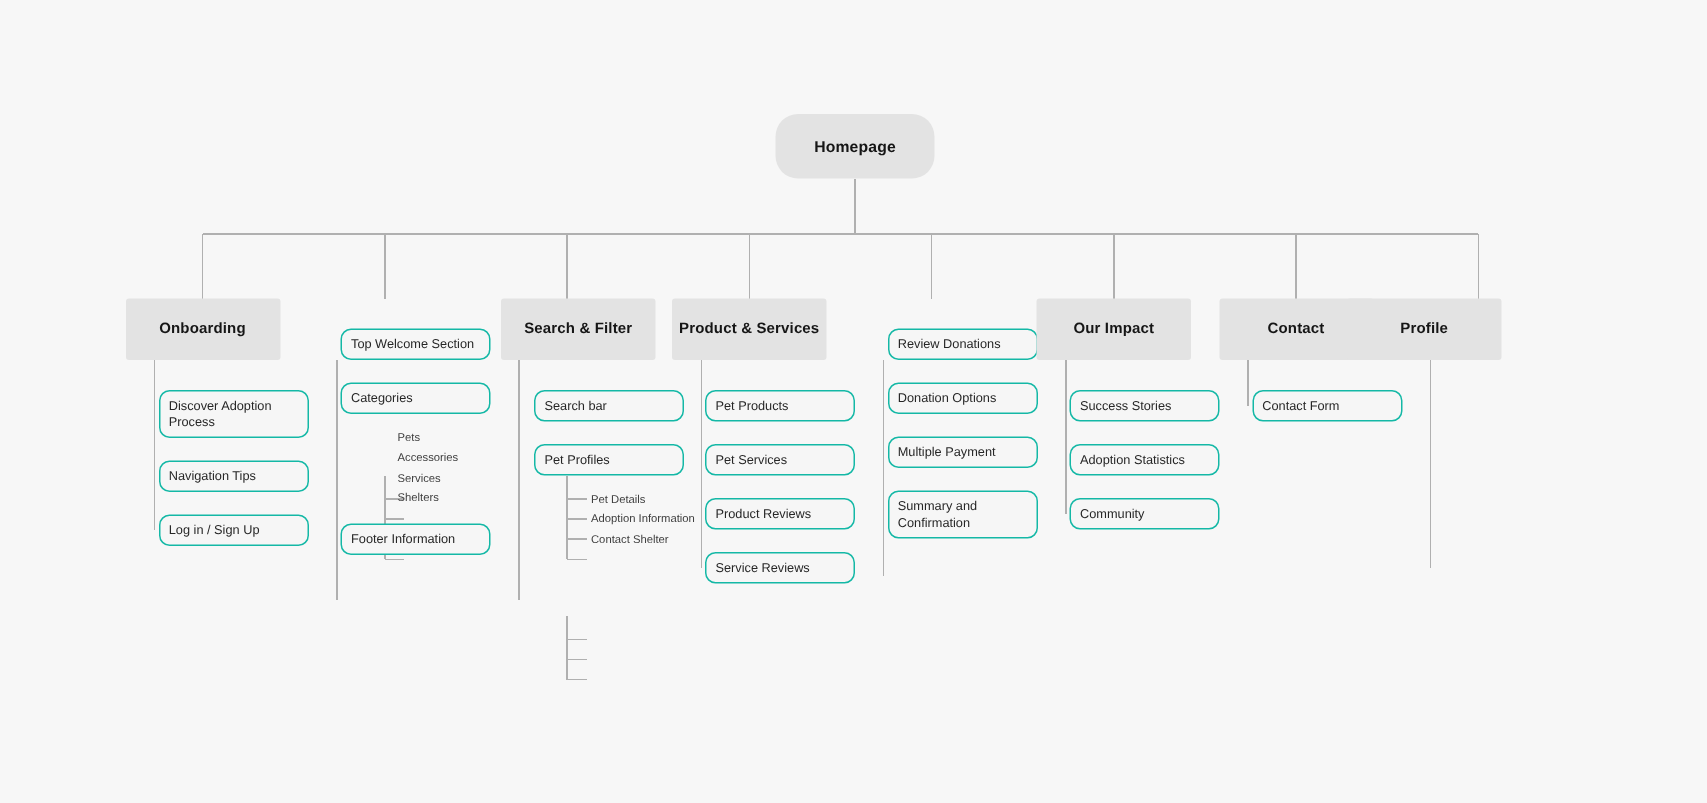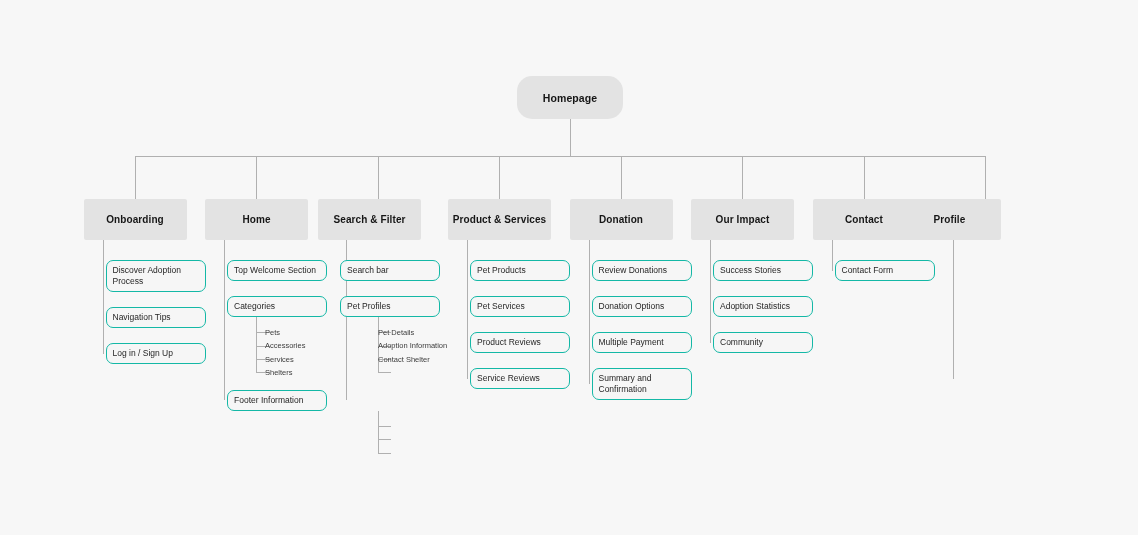--- a/index.html
+++ b/index.html
@@ -103,40 +103,39 @@
           </div>
           <div class="entry">
             <div class="child-box">Navigation Tips</div>
           </div>
           <div class="entry">
             <div class="child-box">Log in / Sign Up</div>
           </div>
         </div>
       </div>
       <div class="column" style="left: 205px;">
-        <div class="col-node">Home</div>
         <div class="children">
           <div class="entry">
             <div class="child-box">Top Welcome Section</div>
           </div>
           <div class="entry">
             <div class="child-box">Categories</div>
             <ul class="sublist">
               <li>Pets</li>
               <li>Accessories</li>
               <li>Services</li>
               <li>Shelters</li>
             </ul>
           </div>
           <div class="entry">
             <div class="child-box">Footer Information</div>
           </div>
         </div>
       </div>
-      <div class="column" style="left: 318px;">
+      <div class="column" style="left: 334px;">
         <div class="col-node">Search &amp; Filter</div>
         <div class="children">
           <div class="entry">
             <div class="child-box">Search bar</div>
           </div>
           <div class="entry">
             <div class="child-box">Pet Profiles</div>
             <ul class="sublist">
               <li>Pet Details</li>
               <li>Adoption Information</li>
@@ -156,21 +155,20 @@
           </div>
           <div class="entry">
             <div class="child-box">Product Reviews</div>
           </div>
           <div class="entry">
             <div class="child-box">Service Reviews</div>
           </div>
         </div>
       </div>
       <div class="column" style="left: 569.5px;">
-        <div class="col-node">Donation</div>
         <div class="children">
           <div class="entry">
             <div class="child-box">Review Donations</div>
           </div>
           <div class="entry">
             <div class="child-box">Donation Options</div>
           </div>
           <div class="entry">
             <div class="child-box">Multiple Payment</div>
           </div>

